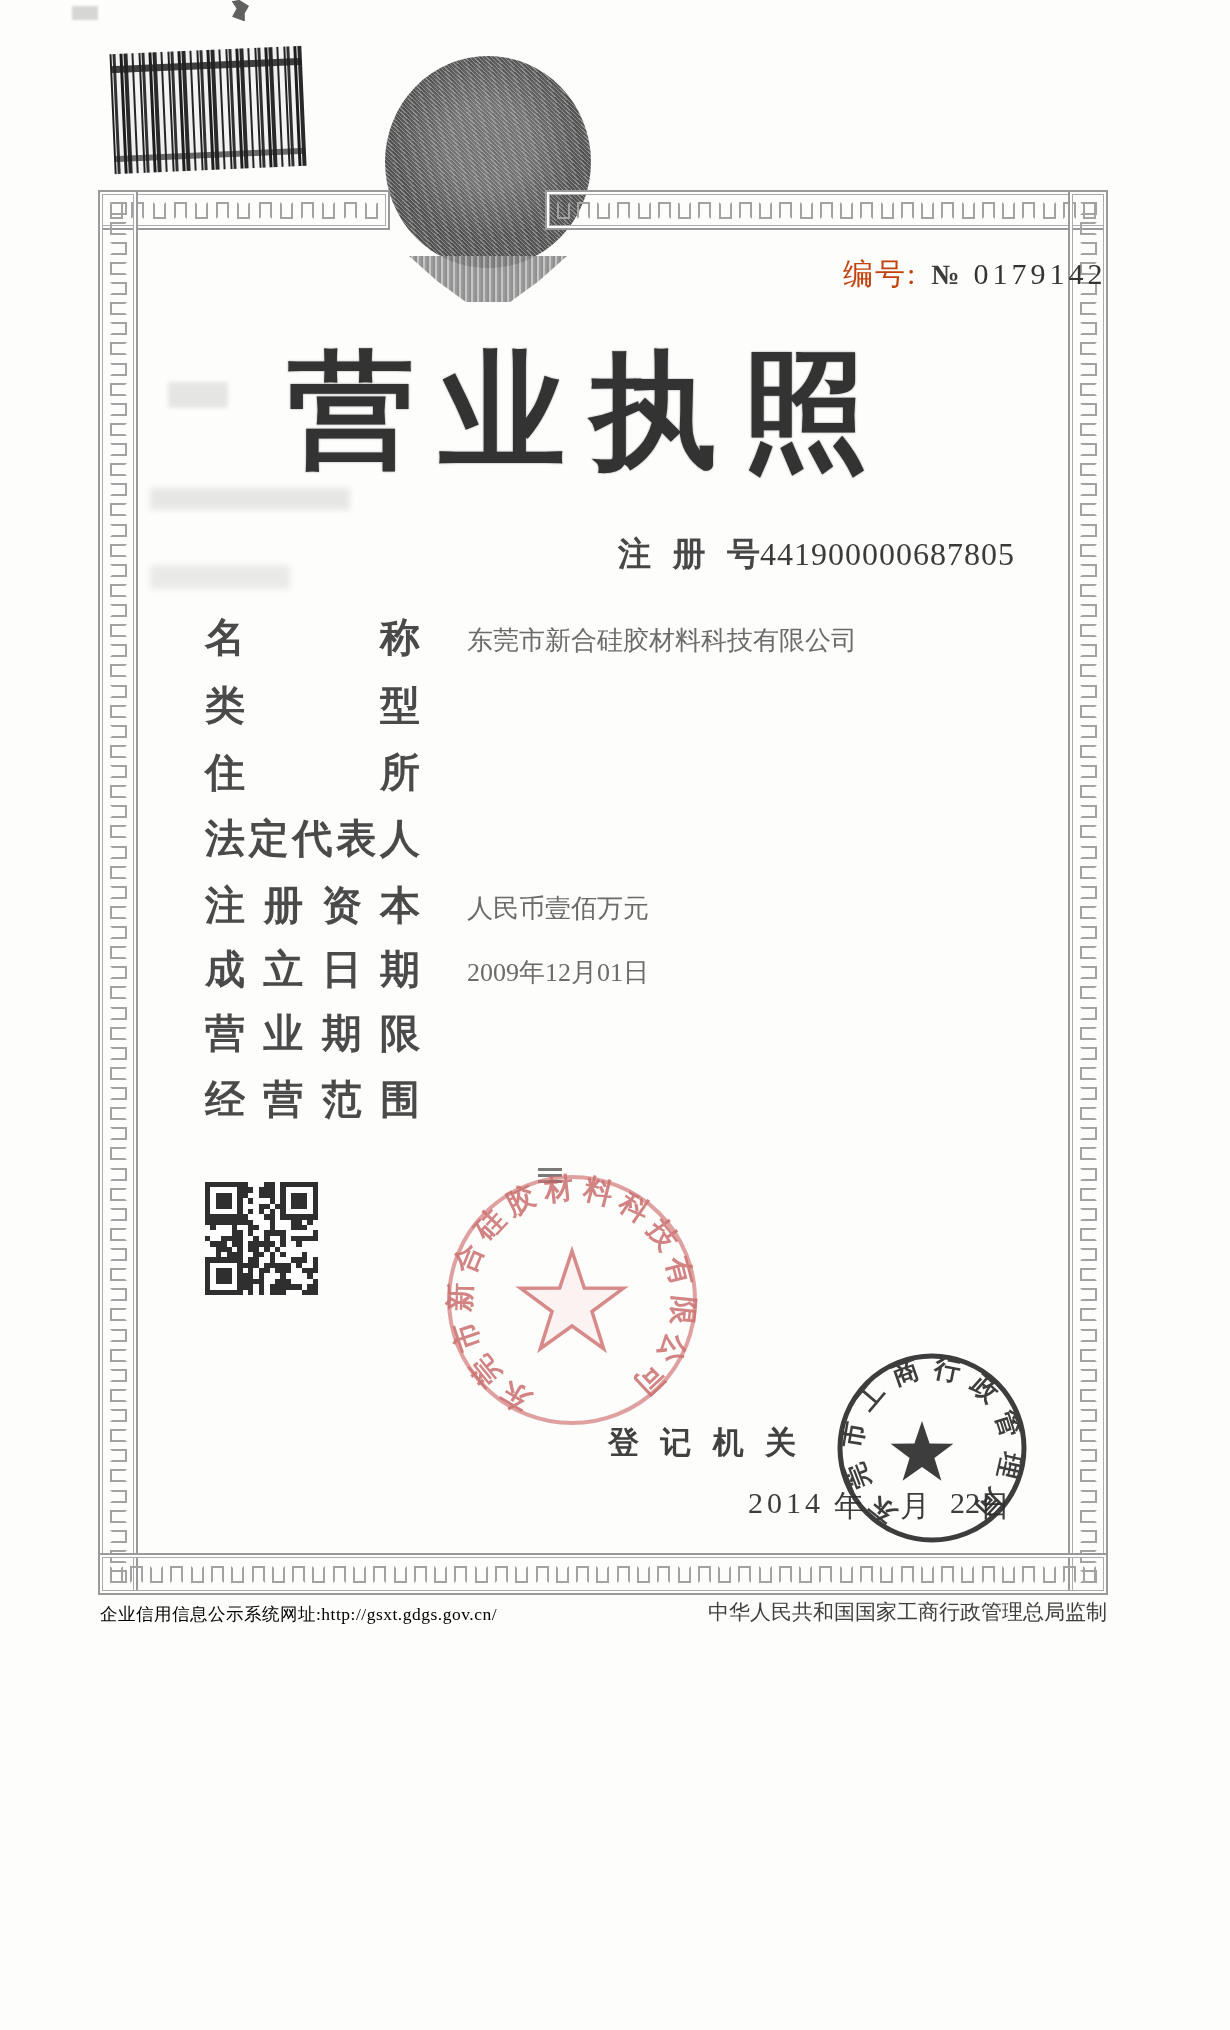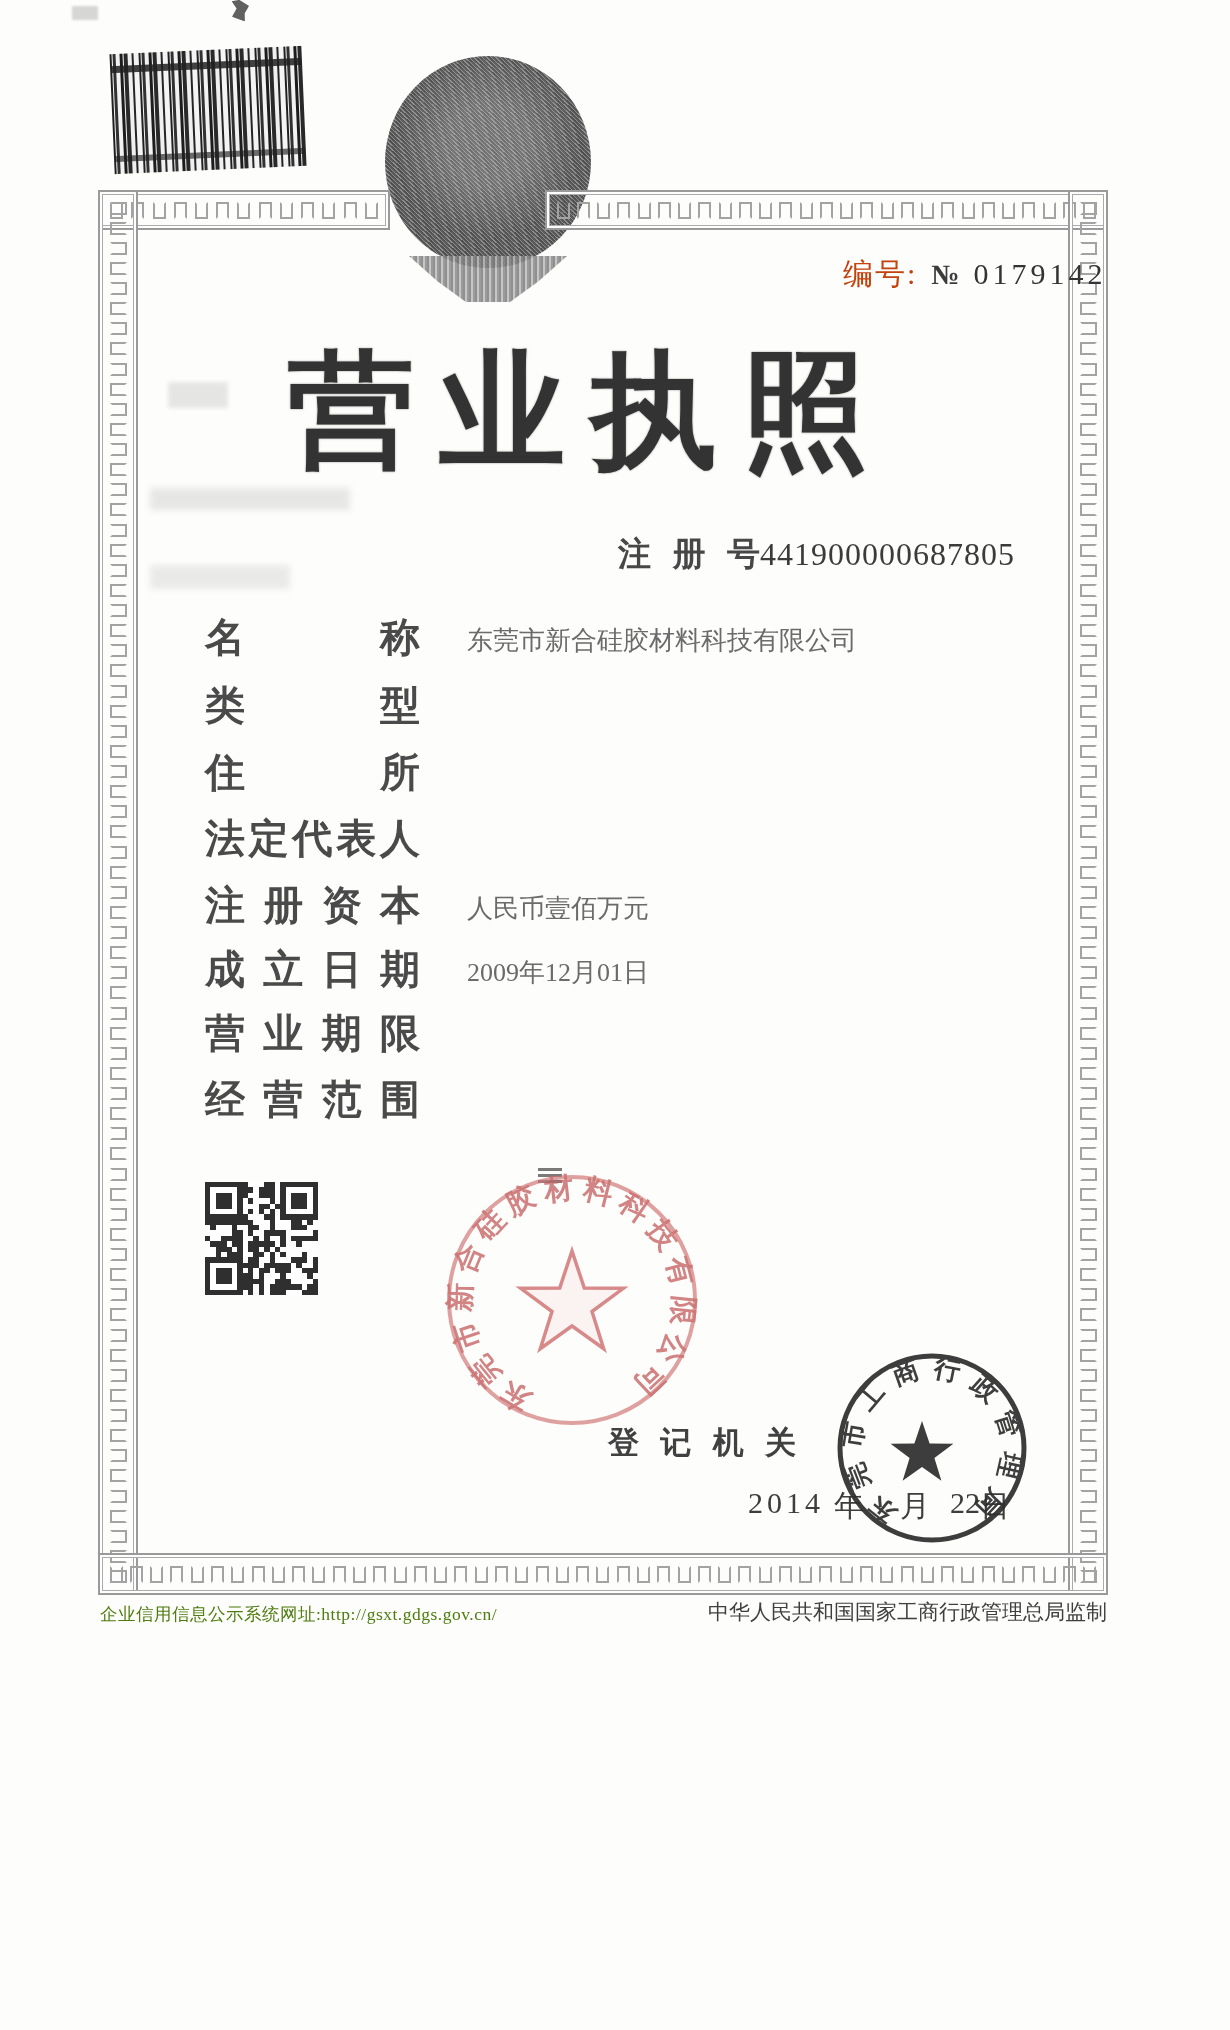--- a/index.html
+++ b/index.html
@@ -99,21 +99,21 @@
   .bs-text{font-size:26px;font-weight:700;fill:#2e2e2e;}
   .bs-star{fill:#2d2d2d;}
 
   .registrar{position:absolute;left:608px;top:1422px;z-index:3;}
   .registrar .justify-chars{width:188px;font-size:31px;font-weight:600;color:#414141;}
 
   .dateline{position:absolute;left:748px;top:1486px;display:flex;align-items:flex-start;font-size:30px;color:#3d3d3d;z-index:3;}
   .dateline .yr{letter-spacing:4px;margin-right:10px;}
   .g1{width:36px;}.g2{width:20px;}
 
-  .footer-left{position:absolute;left:100px;top:1602px;font-size:17.5px;color:#4d7c0f;letter-spacing:.5px;z-index:2;}
+  .footer-left{position:absolute;left:100px;top:1602px;font-size:17.5px;color:#000000;letter-spacing:.5px;z-index:2;}
   .footer-right{position:absolute;left:708px;top:1598px;font-size:21px;color:#3f3f3f;font-weight:500;z-index:2;}
 </style>
 </head>
 <body>
 
 <div class="page">
 
   <div class="sm sm1"></div>
   <div class="sm sm2"></div>
   <div class="sm sm3"></div>

